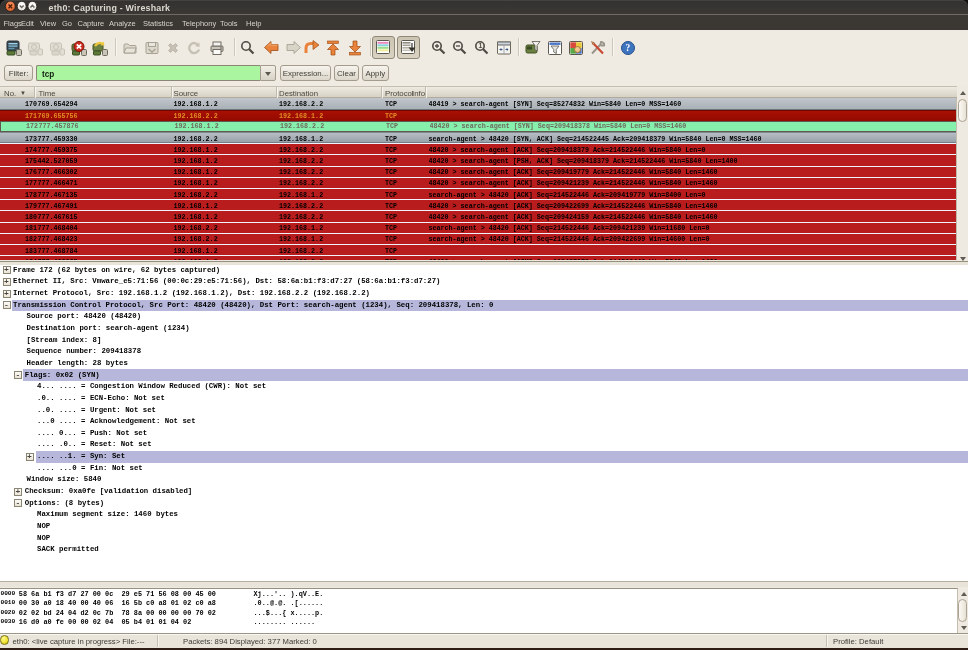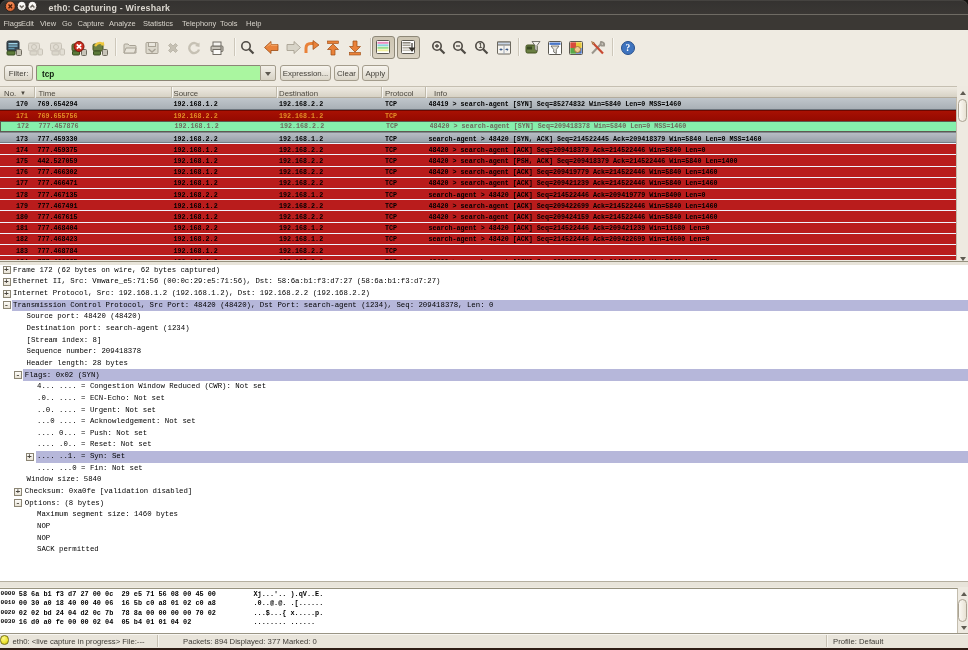--- a/index.html
+++ b/index.html
@@ -30,42 +30,42 @@
 
 
 #phead{position:absolute;left:0;top:86px;width:957px;height:12px;background:linear-gradient(#eeeae1,#d7d2c5);border-top:1px solid #c5bfb1;border-bottom:1px solid #b2ab9c}
 #phead span{position:absolute;top:1.5px;font-size:7.8px;color:#4c483f}
 #phead i{position:absolute;top:0;width:1px;height:12px;background:#c0baab;box-shadow:1px 0 0 rgba(255,255,255,.7);font-style:normal}
 
 
 #plist{position:absolute;left:0;top:98.4px;width:957px;height:162.1px;overflow:hidden;background:#dbdcf5;border-right:1px solid #c3bdae}
 .prow{position:absolute;left:0;width:957px;height:11.2px;font-family:"Liberation Mono",monospace;font-size:6.7px;font-weight:bold;color:#000;white-space:pre}
 .prow span{position:absolute;top:1.6px}
-.cno{left:16px;width:34px;}
+.cno{left:3px;width:34px;text-align:right}
 .ct{left:37.5px}.cs{left:173.5px}.cd{left:279px}.cp{left:385px}.ci{left:428.5px;width:527px;overflow:hidden}
 .lav{background:#b91c1c;border-top:1px solid #f0f1fb}
 .grey1{background:linear-gradient(#c0c6cb,#a9b0b6);border-bottom:1px solid #6e767e}
 .grey2{background:linear-gradient(#b7bdc4,#99a1aa);border-top:1px solid #82894f00;border-top:1px solid #81888f;border-bottom:1px solid #767e86}
 .red{background:linear-gradient(#a81003,#930a01);color:#e28d26;border-top:1px solid #6e0700}
 .sel{background:#86efac;color:#6e6a5e;border:1px solid #5e5a50}
 .sel span{top:0.6px}
 
 
 #sb1{position:absolute;left:957px;top:86px;width:11px;height:175px;background:#eeeae1}
 .sbthumb{position:absolute;left:1px;width:8.6px;background:linear-gradient(90deg,#fbf9f4,#e8e2d4);border:1px solid #aaa292;border-radius:5px}
 .sbarr{position:absolute;left:3px;width:0;height:0;border:3.2px solid transparent}
 .arrup{border-bottom:4.2px solid #5f5b52;border-top:none}
 .arrdn{border-top:4.2px solid #5f5b52;border-bottom:none}
 
 
 #gap1{position:absolute;left:0;top:260.5px;width:968px;height:4.5px;background:#e8e4da;border-top:1px solid #96917f}
 
 
 #detail{position:absolute;left:0;top:264.5px;width:968px;height:316px;background:#fff;overflow:hidden}
-.dline{position:absolute;font-family:"Liberation Mono",monospace;font-size:7.35px;font-weight:normal;color:#000;white-space:pre}
+.dline{position:absolute;font-family:"Liberation Mono",monospace;font-size:7.35px;font-weight:bold;color:#000;white-space:pre}
 .dhl{position:absolute;height:11.65px;background:#b6b7da}
 .exp{position:absolute;width:8px;height:8px;background:linear-gradient(#fcfbf8,#e8e3d6);border:1px solid #8b8574}
 .exp i{position:absolute;left:0;right:0;top:50%;transform:translateY(-50%);text-align:center;font-style:normal;font-size:8px;font-weight:bold;color:#4a463e;font-family:"Liberation Mono",monospace;line-height:1}
 
 
 #split{position:absolute;left:0;top:580.5px;width:968px;height:6.5px;background:#e8e4da;border-top:1px solid #b5afa0}
 
 
 #hex{position:absolute;left:0;top:588px;width:957.5px;height:44.5px;background:#fff;border-top:1px solid #96917f;border-right:1px solid #c3bdae;overflow:hidden}
 .hline{position:absolute;left:0;width:956px;font-family:"Liberation Mono",monospace;font-size:6.85px;font-weight:bold;color:#000;white-space:pre}
@@ -274,21 +274,21 @@
 <div class="fbtn" style="left:280px;width:51px;line-height:15px">Expression...</div>
 <div class="fbtn" style="left:334px;width:25px;line-height:15px">Clear</div>
 <div class="fbtn" style="left:362px;width:26.5px;line-height:15px">Apply</div>
 <div id="phead">
   <span style="left:4px">No.</span>
       <span style="left:20px;font-size:6px;top:3px">▼</span>
   <span style="left:38.5px">Time</span>
       <span style="left:173.5px">Source</span>
   <span style="left:279px">Destination</span>
       <span style="left:385px">Protocol</span>
-      <span style="left:434px">Info</span>
+      <span style="left:412px">Info</span>
   <i style="left:34px"></i>
       <i style="left:170.5px"></i>
       <i style="left:275.5px"></i>
       <i style="left:380.5px"></i>
       <i style="left:424.5px"></i>
 </div>
 <div id="plist">
 <div class="prow grey1" style="top:0.0px"><span class="cno">170</span><span class="ct">769.654294</span><span class="cs">192.168.1.2</span><span class="cd">192.168.2.2</span><span class="cp">TCP</span><span class="ci">48419 &gt; search-agent [SYN] Seq=85274832 Win=5840 Len=0 MSS=1460</span></div>
 <div class="prow red" style="top:11.2px"><span class="cno">171</span><span class="ct">769.655756</span><span class="cs">192.168.2.2</span><span class="cd">192.168.1.2</span><span class="cp">TCP</span></div>
 <div class="prow sel" style="top:22.4px"><span class="cno">172</span><span class="ct">777.457876</span><span class="cs">192.168.1.2</span><span class="cd">192.168.2.2</span><span class="cp">TCP</span><span class="ci">48420 &gt; search-agent [SYN] Seq=209418378 Win=5840 Len=0 MSS=1460</span></div>

